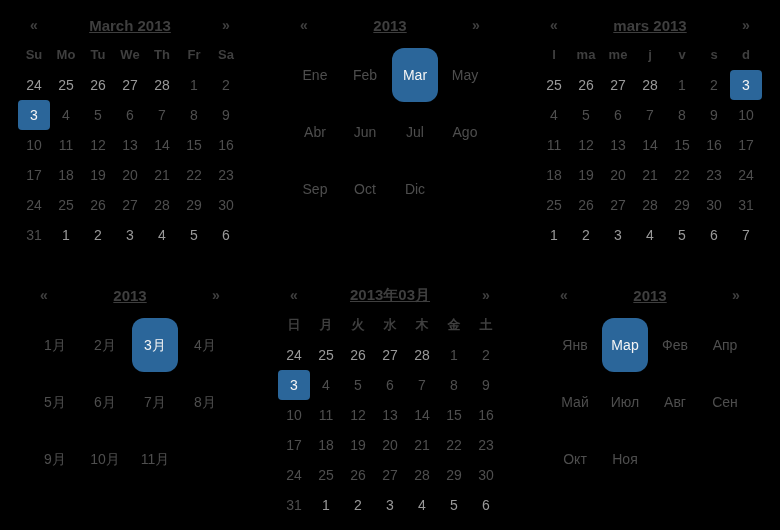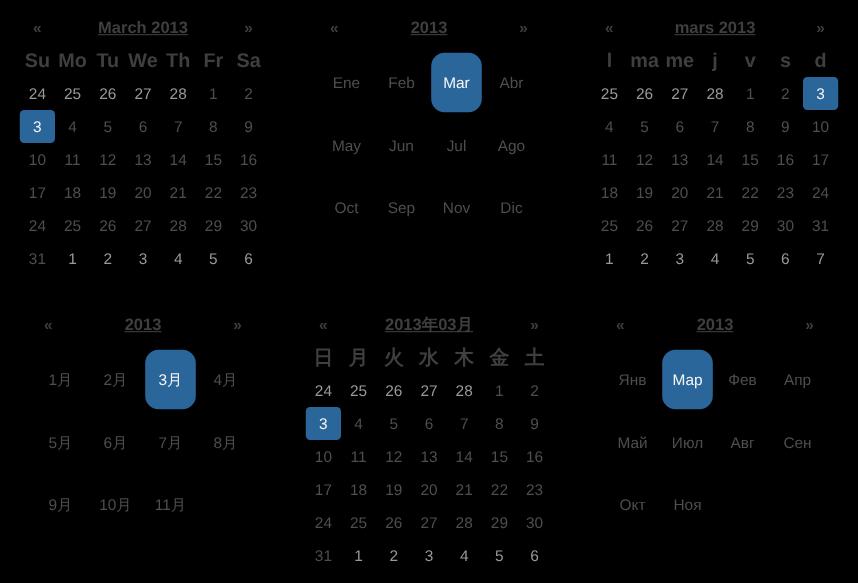--- a/index.html
+++ b/index.html
@@ -50,21 +50,21 @@
   .switch { flex: 1; text-align: center; cursor: pointer; text-decoration: underline; }
 
   
   .dow {
     display: grid;
     grid-template-columns: repeat(7, 32px);
     height: 30px;
   }
   .dow-cell {
     line-height: 30px; text-align: center;
-    font-size: 18px; font-weight: bold;
+    font-size: 13px; font-weight: bold;
     color: var(--head-text);
   }
 
   
   .days {
     display: grid;
     grid-template-columns: repeat(7, 32px);
     grid-auto-rows: 30px;
   }
   .day {
@@ -163,28 +163,27 @@
     <div class="datepicker months-view">
       <div class="dp-head">
         <span class="arrow">«</span>
         <span class="switch">2013</span>
         <span class="arrow">»</span>
       </div>
       <div class="months">
           <span class="month">Ene</span>
           <span class="month">Feb</span>
           <span class="month selected">Mar</span>
+          <span class="month">May</span>
           <span class="month">Abr</span>
-          <span class="month">May</span>
           <span class="month">Jun</span>
           <span class="month">Jul</span>
           <span class="month">Ago</span>
+          <span class="month">Sep</span>
           <span class="month">Oct</span>
-          <span class="month">Sep</span>
-          <span class="month">Nov</span>
           <span class="month">Dic</span>
         </div>
     </div>
   </div>
 
   <div class="cell">
     <div class="datepicker days-view">
       <div class="dp-head">
         <span class="arrow">«</span>
         <span class="switch">mars 2013</span>

